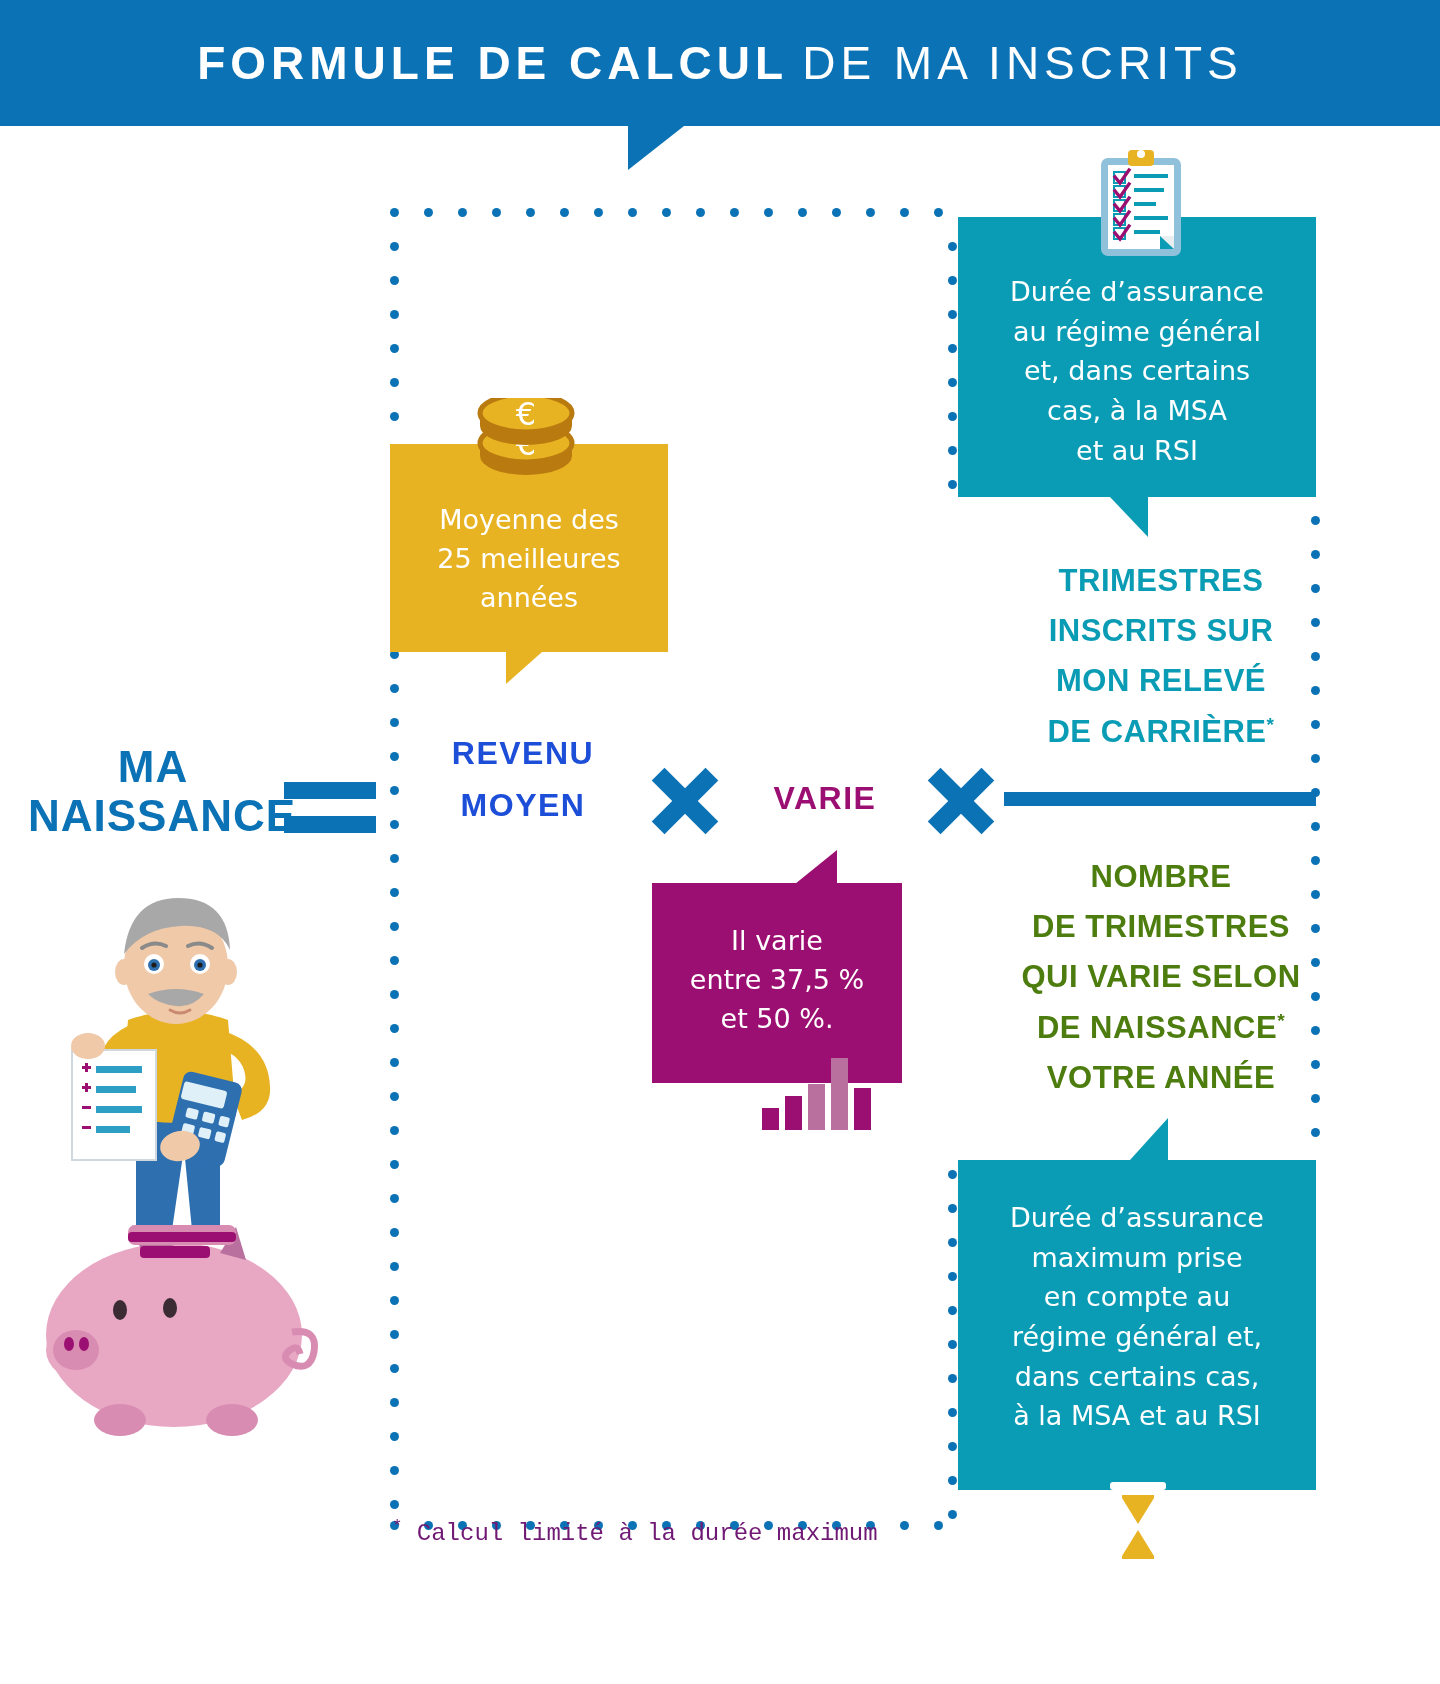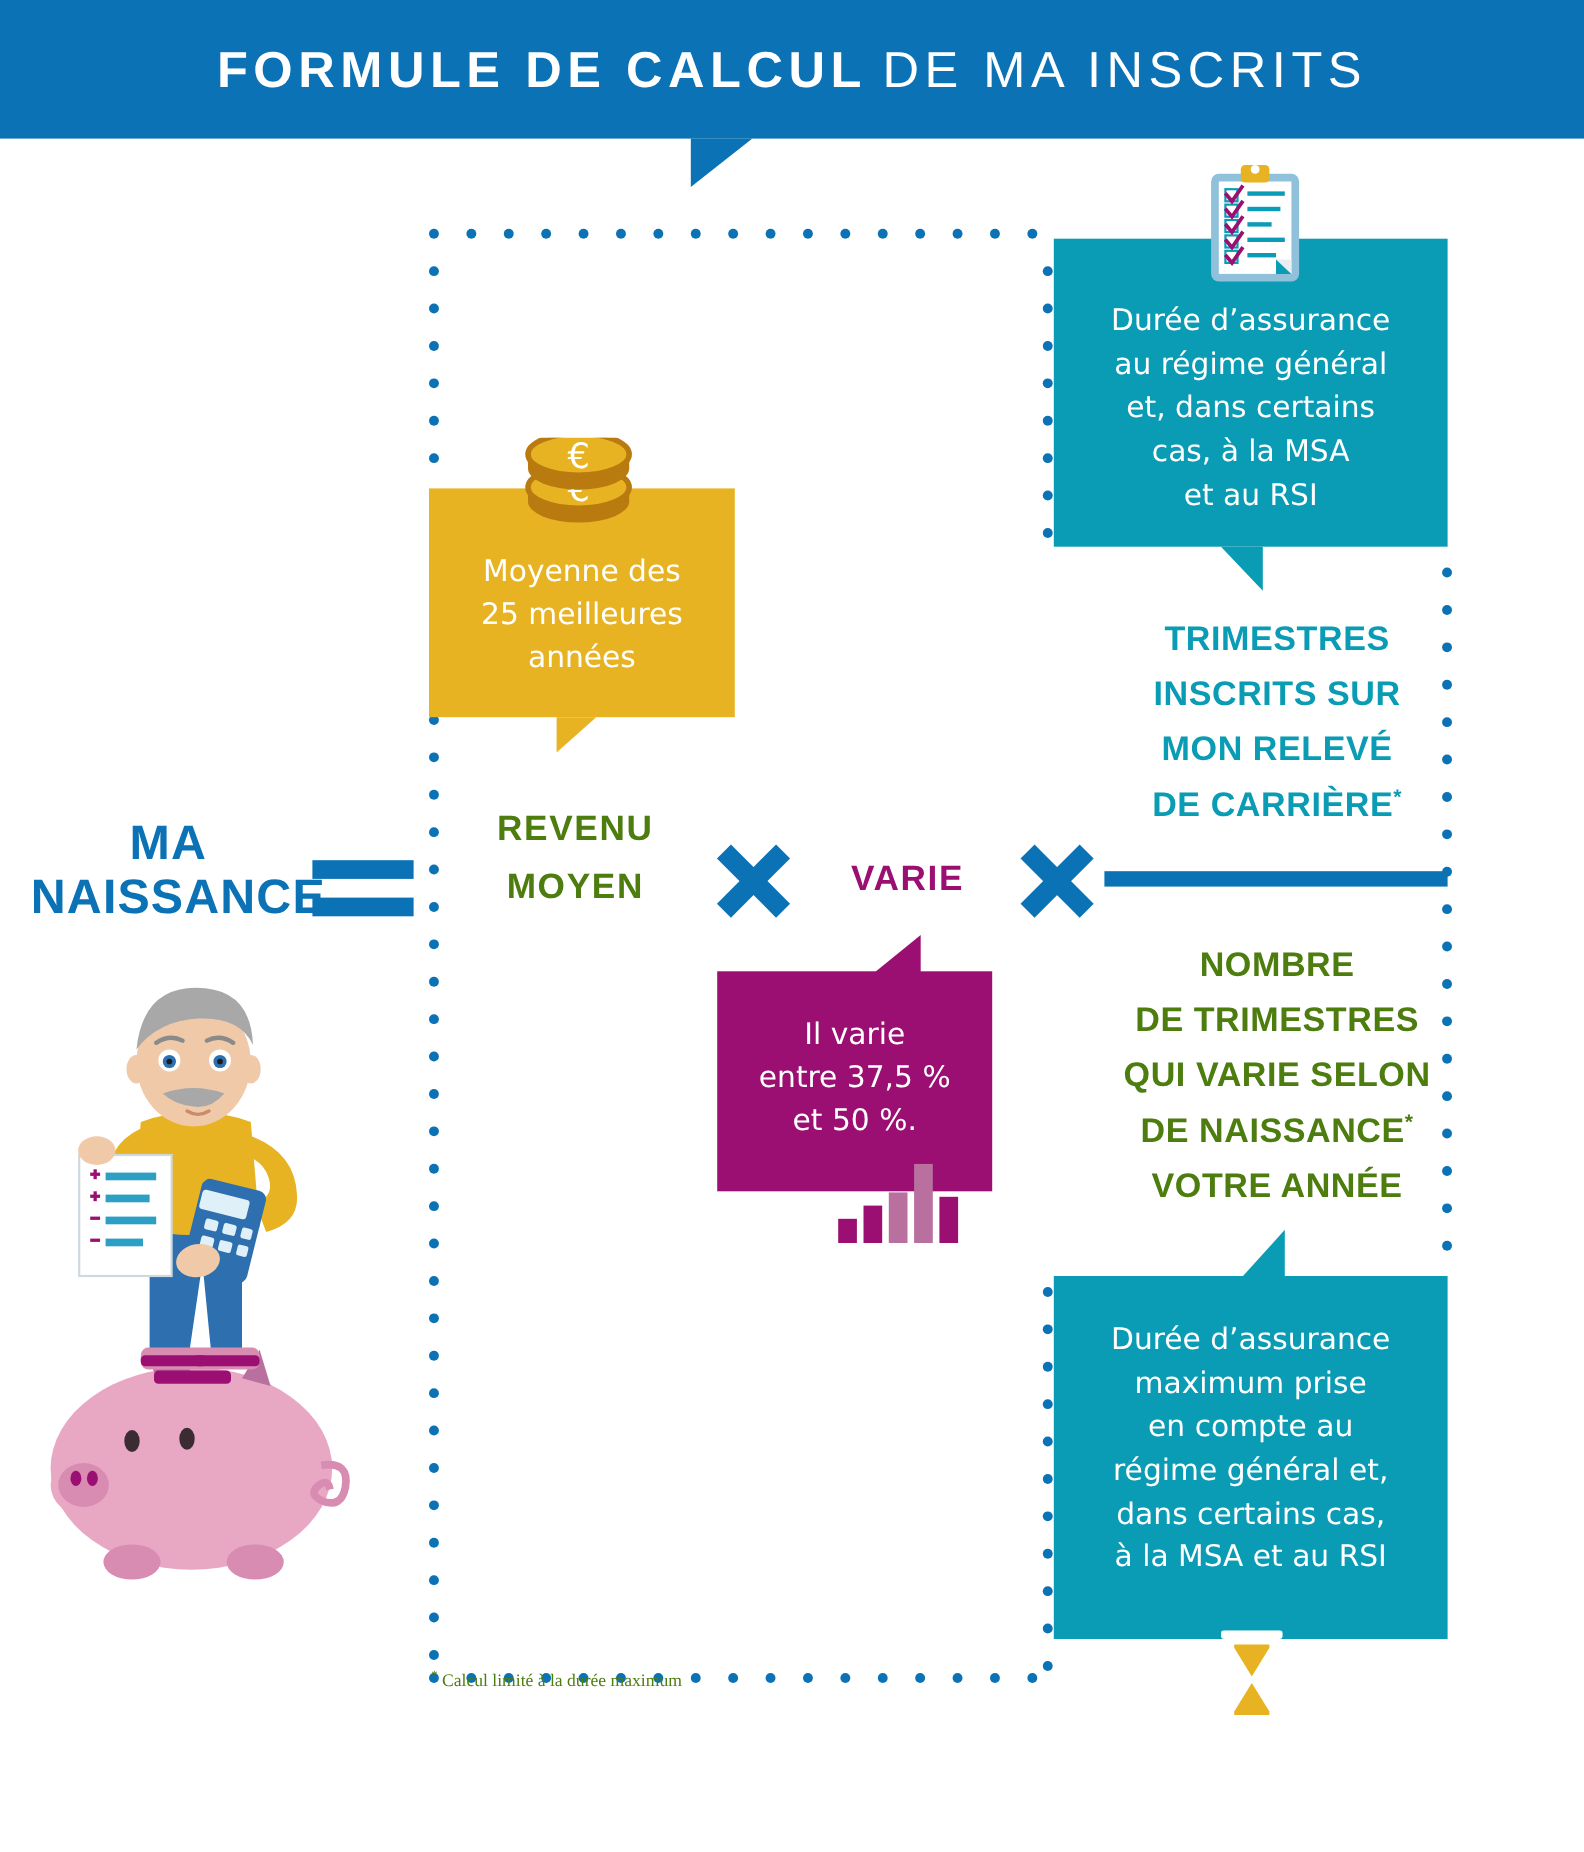--- a/index.html
+++ b/index.html
@@ -110,21 +110,21 @@
     text-align:center;color:#0b72b5;font-weight:bold;font-size:44px;
     line-height:1.12;letter-spacing:1px;
     font-family:"Liberation Sans",sans-serif;
   }
   .equals{position:absolute;left:284px;top:782px;width:92px;height:52px;}
   .equals span{display:block;width:92px;height:17px;background:#0b72b5;}
   .equals span:last-child{margin-top:17px;}
 
   .revenu{
     position:absolute;left:420px;top:728px;width:206px;
-    text-align:center;color:#4d7c0f;font-weight:bold;font-size:32px;
+    text-align:center;color:#1d4ed8;font-weight:bold;font-size:32px;
     line-height:1.62;letter-spacing:1.5px;
     font-family:"Liberation Sans",sans-serif;
   }
   .taux{
     position:absolute;left:760px;top:780px;width:130px;
     text-align:center;color:#9c0f72;font-weight:bold;font-size:32px;
     letter-spacing:1.5px;font-family:"Liberation Sans",sans-serif;
   }
   .times{position:absolute;width:66px;height:66px;}
   .times i{
@@ -150,22 +150,22 @@
     position:absolute;left:1006px;top:852px;width:310px;
     text-align:center;color:#4d7c0f;font-weight:bold;font-size:31px;
     line-height:1.62;letter-spacing:0.5px;
     font-family:"Liberation Sans",sans-serif;
   }
   .sup{font-size:0.62em;vertical-align:super;}
 
   
   .footnote{
     position:absolute;left:392px;top:1517px;
-    color:#4d7c0f;font-size:16px;
-    font-family:Liberation Serif, serif;
+    color:#701a75;font-size:24px;
+    font-family:Liberation Mono, monospace;
   }
   .footnote .star{vertical-align:super;font-size:0.72em;}
 
   
   .character{position:absolute;left:24px;top:880px;width:330px;height:580px;}
 </style>
 </head>
 <body>
 
 <div class="stage">

